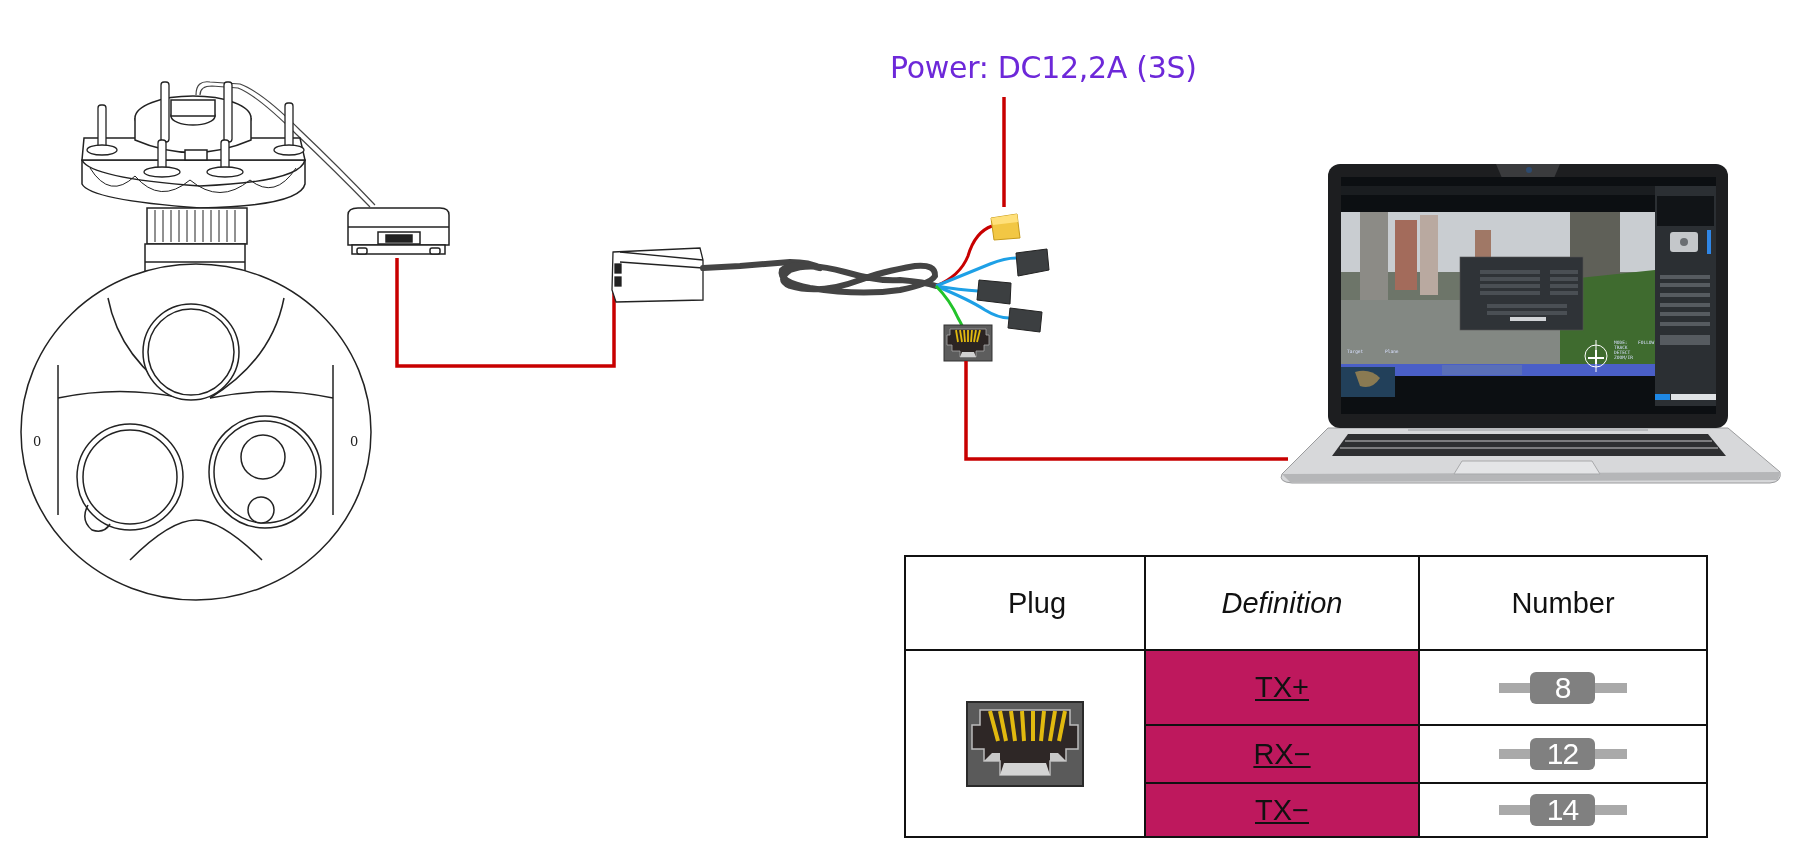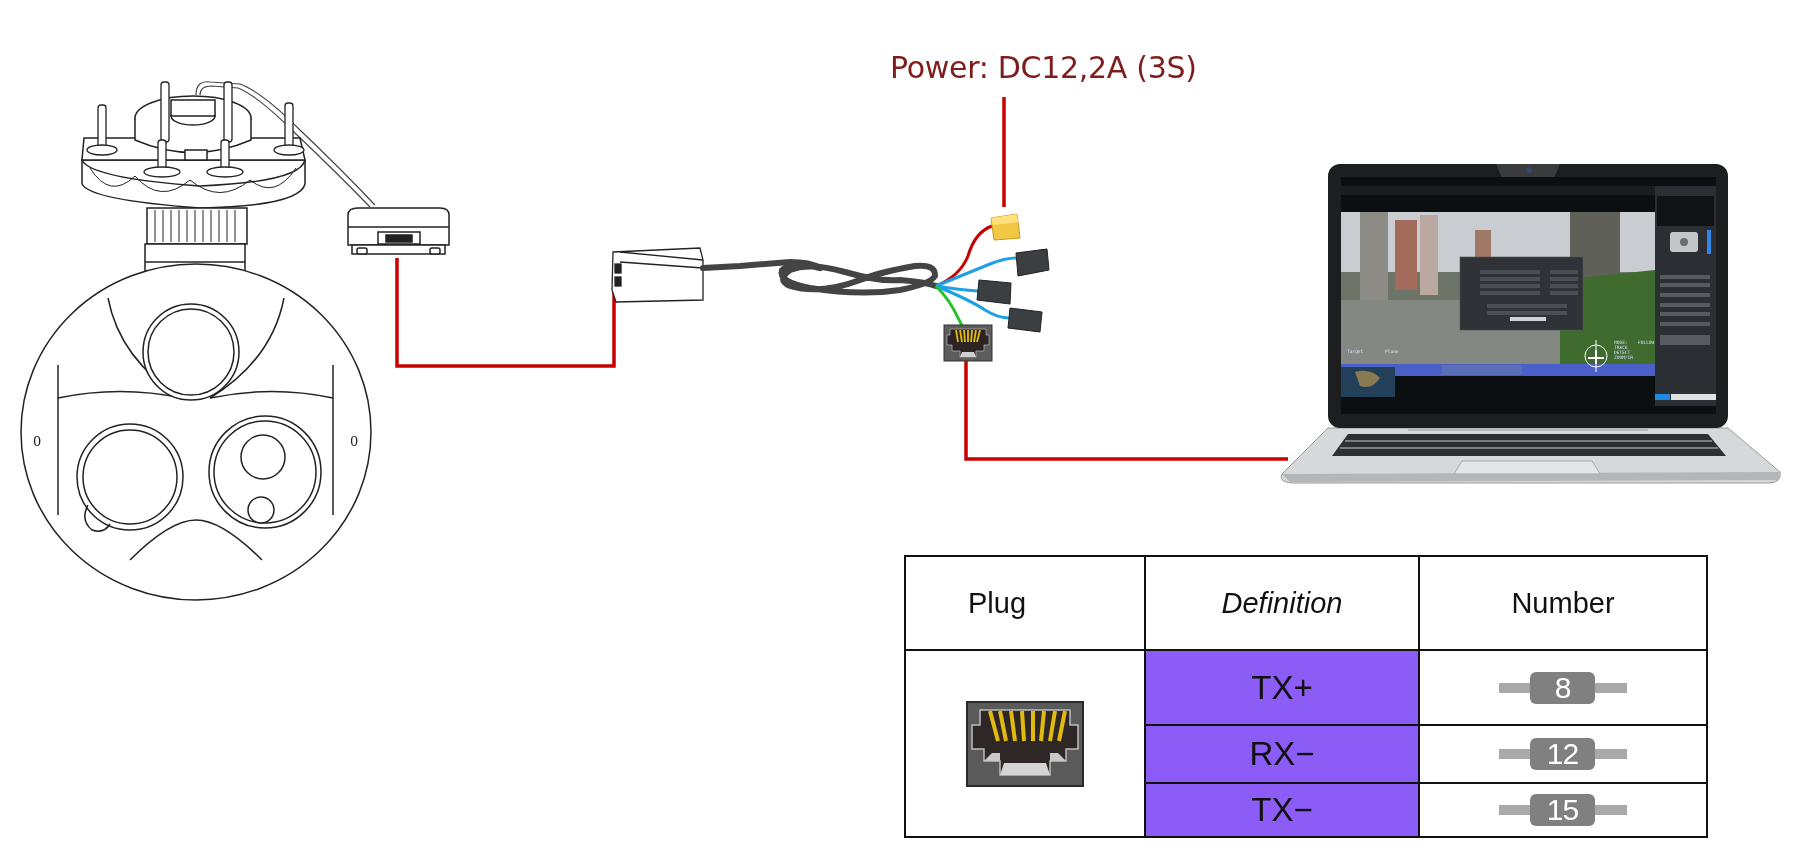--- a/index.html
+++ b/index.html
@@ -1,25 +1,25 @@
 <!DOCTYPE html>
 <html><head>
 <meta charset="utf-8">
 <style>
   html, body { margin: 0; padding: 0; background: #ffffff; }
   body { width: 1800px; height: 861px; position: relative; overflow: hidden; font-family: "Liberation Sans", sans-serif; }
   #diagram { position: absolute; left: 0; top: 0; width: 1800px; height: 861px; }
-  .power-label { position: absolute; left: 890px; top: 50px; font-family: "DejaVu Sans", sans-serif; font-size: 30px; color: #7f1d1d; letter-spacing: -0.3px; white-space: nowrap; }
+  .power-label { position: absolute; left: 890px; top: 50px; font-family: "DejaVu Sans", sans-serif; font-size: 30px; color: #6d28d9; letter-spacing: -0.3px; white-space: nowrap; }
   .pin-table { position: absolute; left: 904px; top: 555px; border-collapse: collapse; font-family: "Liberation Sans", sans-serif; color: #111; }
   .pin-table td, .pin-table th { border: 2px solid #111; padding: 0; text-align: center; font-weight: normal; }
   .pin-table th { height: 92px; font-size: 29px; }
-  .pin-table th.c1 { width: 240px; text-align: left; padding-left: 62px; box-sizing: border-box; }
+  .pin-table th.c1 { width: 240px; text-align: left; padding-left: 102px; box-sizing: border-box; }
   .pin-table th.c2 { width: 272px; font-style: italic; }
   .pin-table th.c3 { width: 286px; margin-left: 20px; }
-  .pin-table td.def { background: #8b5cf6; font-size: 33px; }
+  .pin-table td.def { background: #be185d; font-size: 29px; text-decoration: underline; }
   .pin-table tr.r1 td { height: 73px; }
   .pin-table tr.r2 td { height: 56px; }
   .pin-table tr.r3 td { height: 52px; }
   .plug-cell { vertical-align: middle; }
   .num-badge { position: relative; display: inline-block; width: 128px; height: 32px; vertical-align: middle; }
   .num-badge .bar { position: absolute; left: 0; right: 0; top: 11px; height: 10px; background: #a9a9a9; }
   .num-badge .pill { position: absolute; left: 31px; width: 65px; top: 0; height: 32px; background: #808080; border-radius: 6px; color: #fff; font-size: 30px; line-height: 32px; text-align: center; letter-spacing: -1px; }
   .hud { font-family: "DejaVu Sans Mono", monospace; fill: #d8e0ff; }
 </style>
 </head>
@@ -293,17 +293,17 @@
   </tr>
   <tr class="r2">
     <td class="def">RX−</td>
     <td>
       <span class="num-badge"><span class="bar"></span><span class="pill">12</span></span>
     </td>
   </tr>
   <tr class="r3">
     <td class="def">TX−</td>
     <td>
-      <span class="num-badge"><span class="bar"></span><span class="pill">15</span></span>
+      <span class="num-badge"><span class="bar"></span><span class="pill">14</span></span>
     </td>
   </tr>
 </tbody>
   </table>
 
 </body></html>

